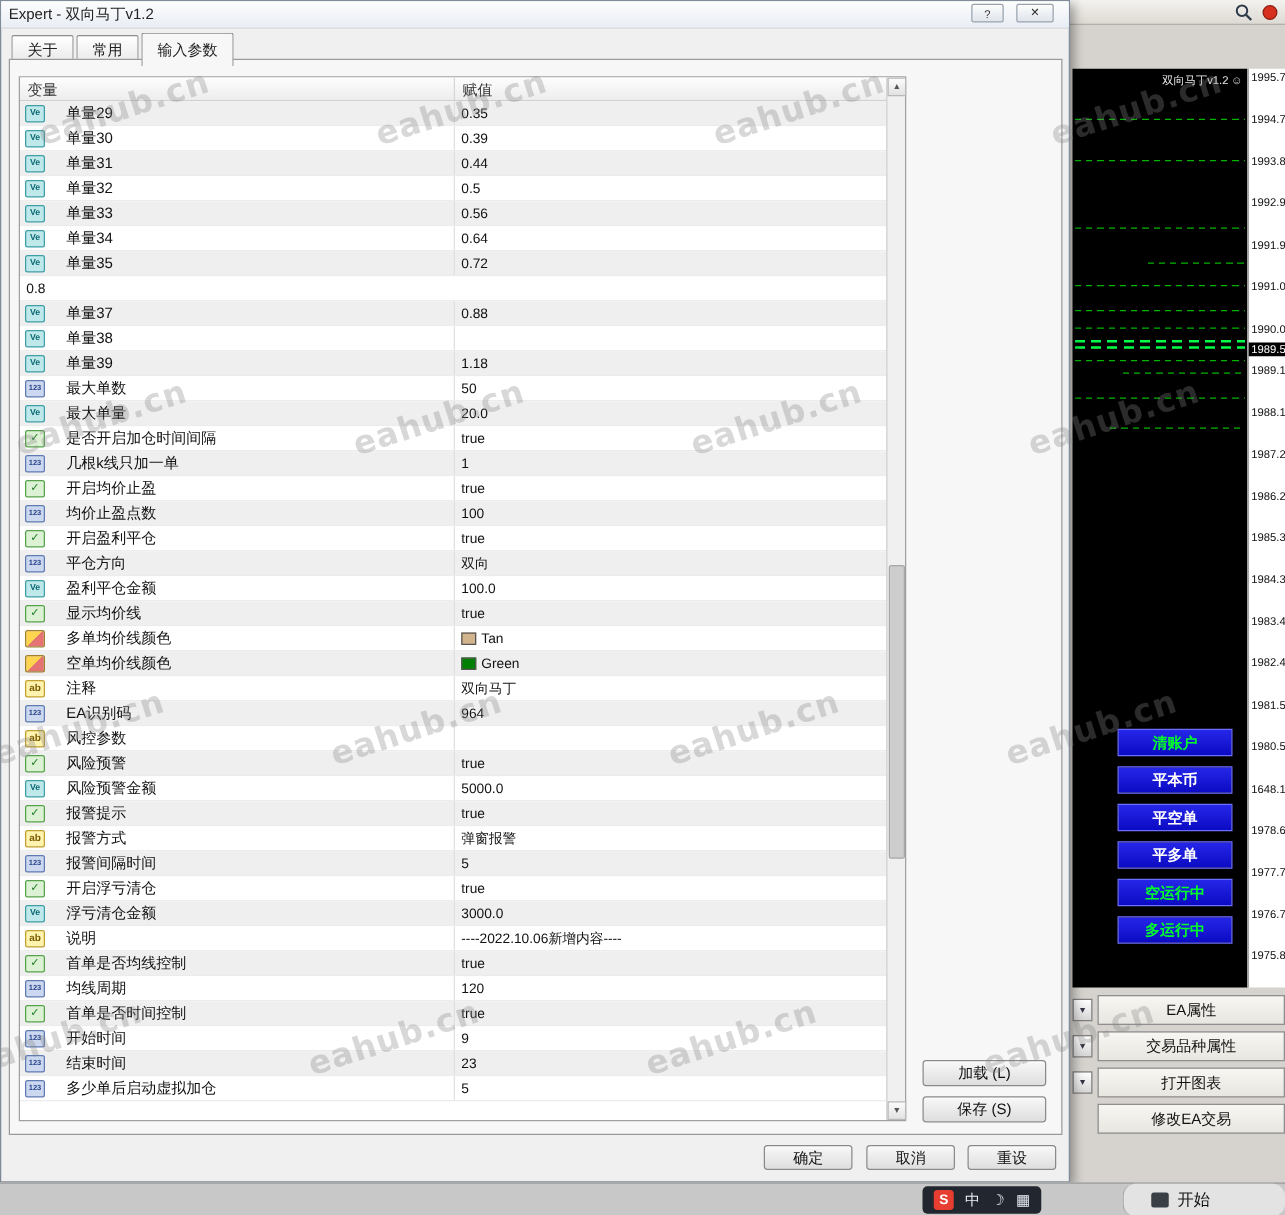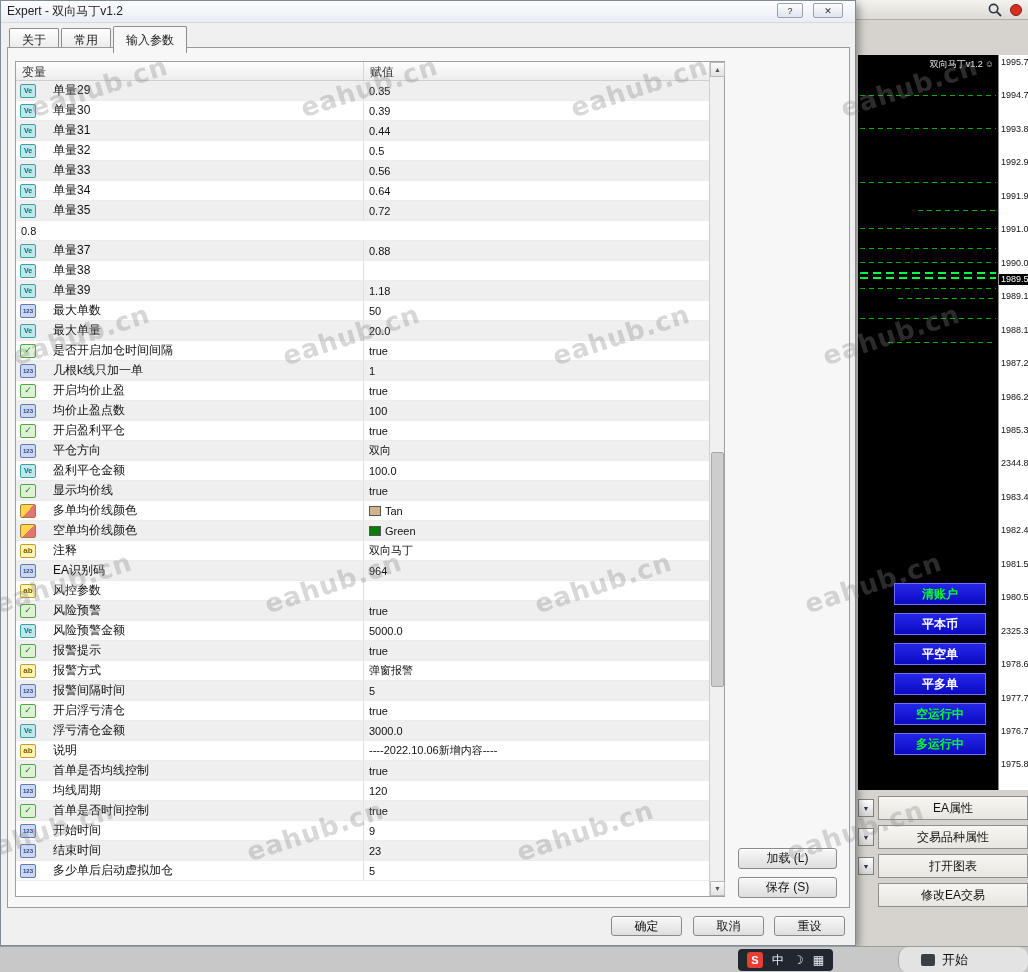--- a/index.html
+++ b/index.html
@@ -127,26 +127,26 @@
         <div class="axis-label" style="top: 69.9px;">1993.8</div>
         <div class="axis-label" style="top: 103.35px;">1992.9</div>
         <div class="axis-label" style="top: 136.8px;">1991.9</div>
         <div class="axis-label" style="top: 170.25px;">1991.0</div>
         <div class="axis-label" style="top: 203.7px;">1990.0</div>
         <div class="axis-label" style="top: 237.15px;">1989.1</div>
         <div class="axis-label" style="top: 270.6px;">1988.1</div>
         <div class="axis-label" style="top: 304.05px;">1987.2</div>
         <div class="axis-label" style="top: 337.5px;">1986.2</div>
         <div class="axis-label" style="top: 370.95px;">1985.3</div>
-        <div class="axis-label" style="top: 404.4px;">2344.8</div>
+        <div class="axis-label" style="top: 404.4px;">1984.3</div>
         <div class="axis-label" style="top: 437.85px;">1983.4</div>
         <div class="axis-label" style="top: 471.3px;">1982.4</div>
         <div class="axis-label" style="top: 504.75px;">1981.5</div>
         <div class="axis-label" style="top: 538.2px;">1980.5</div>
-        <div class="axis-label" style="top: 571.65px;">2325.3</div>
+        <div class="axis-label" style="top: 571.65px;">1648.1</div>
         <div class="axis-label" style="top: 605.1px;">1978.6</div>
         <div class="axis-label" style="top: 638.55px;">1977.7</div>
         <div class="axis-label" style="top: 672px;">1976.7</div>
         <div class="axis-label" style="top: 705.45px;">1975.8</div>
       </div>
 
     <div id="side-panel">
         <div class="sp-row" style="top: 796px;">EA属性</div>
         <div class="sp-row" style="top: 825px;">交易品种属性</div>
         <div class="sp-row" style="top: 854px;">打开图表</div>

